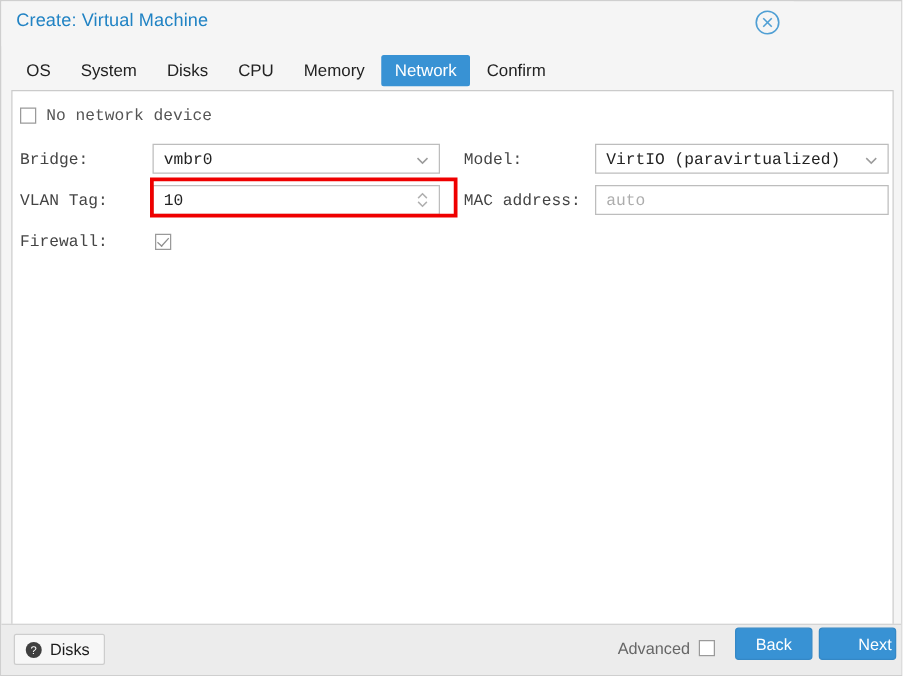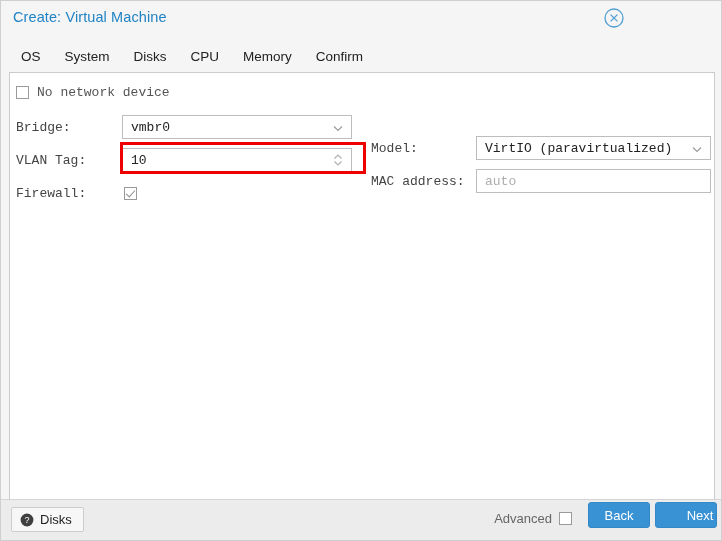--- a/index.html
+++ b/index.html
@@ -125,21 +125,21 @@
     color: #555555;
     margin-left: 8px;
     white-space: nowrap;
   }
   
   .col {
     position: absolute;
     top: 40px;
   }
   .col-left  { left: 6px;   width: 348px; }
-  .col-right { left: 361px; width: 340px; margin-top: 21px; }
+  .col-right { left: 361px; width: 340px; }
   .frow {
     position: relative;
     height: 28px;
     margin-bottom: 5px;
     display: flex;
     align-items: center;
   }
   .flabel {
     font-size: 13px;
     color: #444444;
@@ -280,20 +280,21 @@
       </svg>
     </div>
   </div>
 
   <div class="tabbar">
     <div class="tab">OS</div>
     <div class="tab">System</div>
     <div class="tab">Disks</div>
     <div class="tab">CPU</div>
     <div class="tab">Memory</div>
+    <div class="tab active">Network</div>
     <div class="tab">Confirm</div>
   </div>
 
   <div class="content">
     <div class="form">
 
       <div class="row-nodev">
         <span class="cbox"></span>
         <span class="cbox-label">No network device</span>
       </div>

